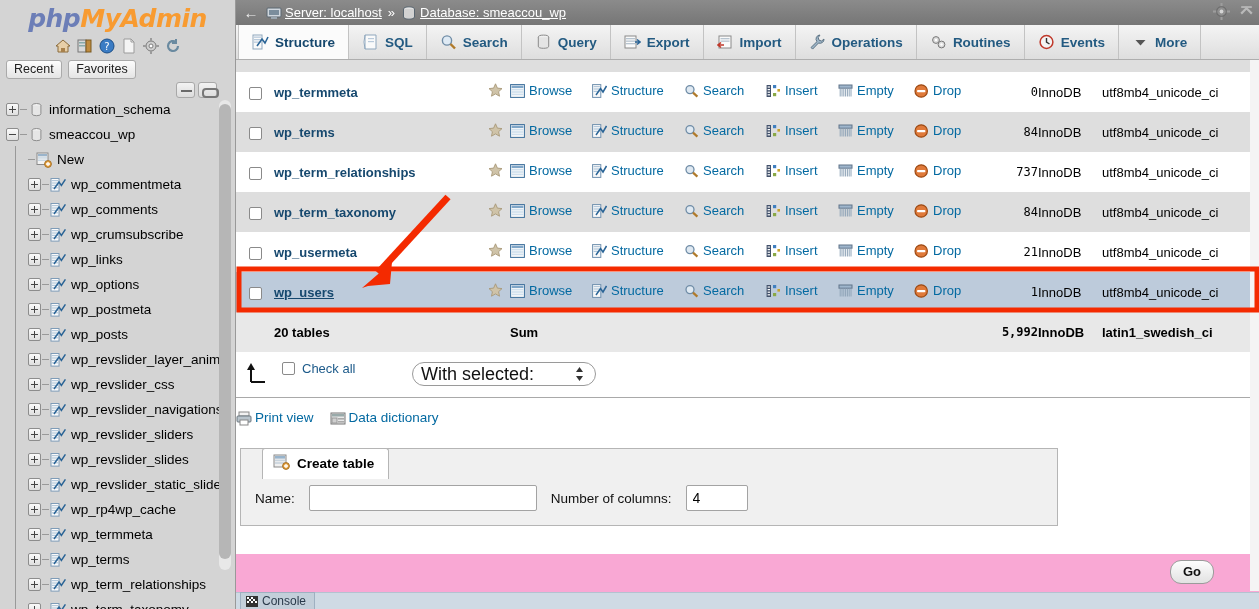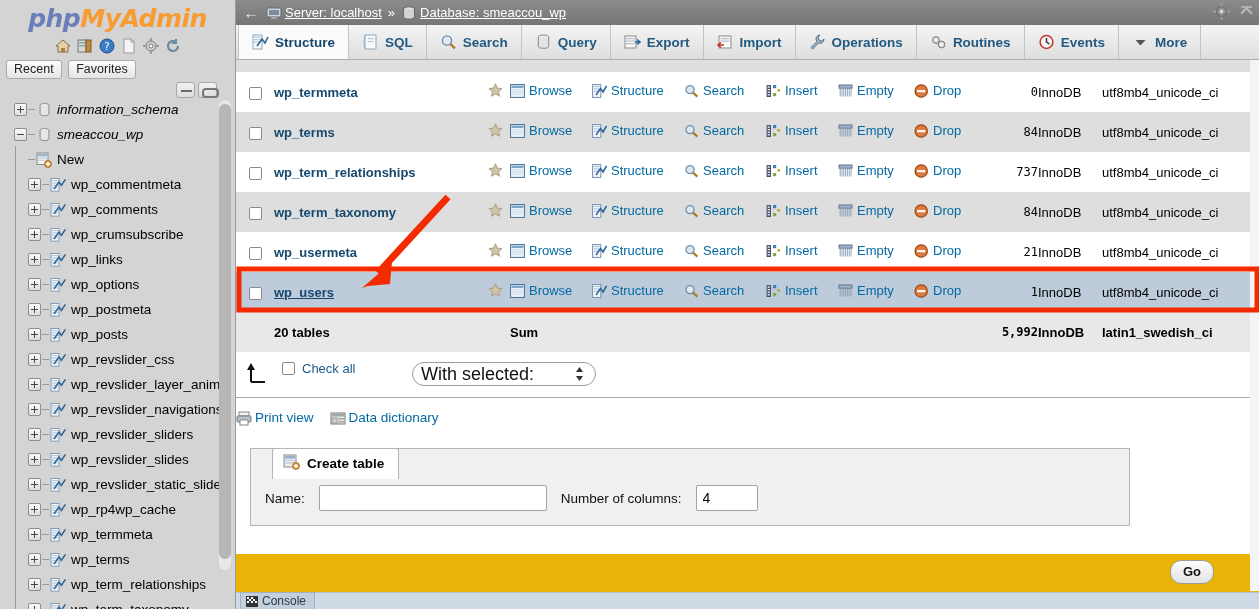--- a/index.html
+++ b/index.html
@@ -92,21 +92,21 @@
   }
   .node .plus.p::after {
     content: ""; position: absolute; left: 5px; top: 2px; width: 1px; height: 7px; background: #444;
   }
   .node .dash {
     display: inline-block; width: 7px; height: 1px; background: #999;
     vertical-align: middle; margin: 0 1px 0 0;
   }
   .node .tico { display: inline-block; width: 17px; height: 16px; vertical-align: middle; margin-right: 4px; }
   .node .lbl { vertical-align: middle; }
-  .node.indent1 { padding-left: 14px; font-style: italic; }
+  .node.indent1 { padding-left: 6px; }
   .node.indent2 { padding-left: 28px; }
   #sb-scroll {
     position: absolute; right: 4px; top: 100px; width: 12px; height: 470px;
     background: #e8e8e8; border-radius: 6px;
   }
   #sb-scroll .thumb {
     position: absolute; left: 0; top: 4px; width: 12px; height: 455px;
     background: #b6b6b6; border-radius: 6px;
   }
 
@@ -216,21 +216,21 @@
     position: absolute; right: 12px; top: 4px; width: 9px; height: 16px;
     pointer-events: none;
   }
 
   #links {
     padding: 12px 0 8px 0; display: flex; align-items: center; gap: 16px;
     font-size: 13.5px;
   }
 
   
-  #createwrap { position: relative; margin-left: 14px; width: 880px; }
+  #createwrap { position: relative; margin-left: 4px; width: 818px; }
   #legend {
     position: absolute; left: 22px; top: 0; z-index: 3;
     background: #fff; border: 1px solid #b5b5b5; border-bottom: none;
     padding: 5px 14px 6px 10px;
     font-weight: bold; font-size: 13.5px;
     display: flex; align-items: center; gap: 7px;
     border-radius: 3px 3px 0 0;
   }
   #fieldset {
     margin-top: 15px;
@@ -244,21 +244,21 @@
   #fieldset label { font-size: 13.5px; color: #111; }
   input.txt {
     height: 26px; border: 1px solid #a3a3a3; border-radius: 2px;
     background: #fff; font-size: 14px; padding: 0 6px;
   }
   #name-input { width: 228px; }
   #cols-input { width: 62px; }
 
   #gobar {
     position: absolute; left: 0; right: 0; bottom: 15px; height: 40px;
-    background: #eab308;
+    background: #f9a8d4;
   }
   #gobtn {
     position: absolute; right: 45px; top: 6px;
     padding: 3px 12px 4px 12px;
     border: 1px solid #9b9b9b; border-radius: 11px;
     background: linear-gradient(#fdfdfd, #e2e2e2);
     font-size: 13px; font-weight: bold; color: #111;
   }
 
   #console {
@@ -428,29 +428,29 @@
               <rect x="1.9" y="10.2" width="6.2" height="1.2" fill="#b4c8da"></rect>
               <path d="M4 12 L9 5 L11.4 8.4 L15.4 2.4" fill="none" stroke="#2a6496" stroke-width="1.5"></path>
             </svg></span><span class="lbl">wp_posts</span></div>
         <div class="node indent2"><span class="vline"></span><span class="plus p"></span><span class="dash"></span><span class="tico"><svg width="17" height="16" viewBox="0 0 17 16">
               <rect x="1" y="1.5" width="8" height="12.6" fill="#fbfbfb" stroke="#7e9cb8"></rect>
               <rect x="1.9" y="3" width="6.2" height="1.2" fill="#b4c8da"></rect>
               <rect x="1.9" y="5.4" width="6.2" height="1.2" fill="#b4c8da"></rect>
               <rect x="1.9" y="7.8" width="6.2" height="1.2" fill="#b4c8da"></rect>
               <rect x="1.9" y="10.2" width="6.2" height="1.2" fill="#b4c8da"></rect>
               <path d="M4 12 L9 5 L11.4 8.4 L15.4 2.4" fill="none" stroke="#2a6496" stroke-width="1.5"></path>
+            </svg></span><span class="lbl">wp_revslider_layer_anim</span></div>
+        <div class="node indent2"><span class="vline"></span><span class="plus p"></span><span class="dash"></span><span class="tico"><svg width="17" height="16" viewBox="0 0 17 16">
+              <rect x="1" y="1.5" width="8" height="12.6" fill="#fbfbfb" stroke="#7e9cb8"></rect>
+              <rect x="1.9" y="3" width="6.2" height="1.2" fill="#b4c8da"></rect>
+              <rect x="1.9" y="5.4" width="6.2" height="1.2" fill="#b4c8da"></rect>
+              <rect x="1.9" y="7.8" width="6.2" height="1.2" fill="#b4c8da"></rect>
+              <rect x="1.9" y="10.2" width="6.2" height="1.2" fill="#b4c8da"></rect>
+              <path d="M4 12 L9 5 L11.4 8.4 L15.4 2.4" fill="none" stroke="#2a6496" stroke-width="1.5"></path>
             </svg></span><span class="lbl">wp_revslider_css</span></div>
-        <div class="node indent2"><span class="vline"></span><span class="plus p"></span><span class="dash"></span><span class="tico"><svg width="17" height="16" viewBox="0 0 17 16">
-              <rect x="1" y="1.5" width="8" height="12.6" fill="#fbfbfb" stroke="#7e9cb8"></rect>
-              <rect x="1.9" y="3" width="6.2" height="1.2" fill="#b4c8da"></rect>
-              <rect x="1.9" y="5.4" width="6.2" height="1.2" fill="#b4c8da"></rect>
-              <rect x="1.9" y="7.8" width="6.2" height="1.2" fill="#b4c8da"></rect>
-              <rect x="1.9" y="10.2" width="6.2" height="1.2" fill="#b4c8da"></rect>
-              <path d="M4 12 L9 5 L11.4 8.4 L15.4 2.4" fill="none" stroke="#2a6496" stroke-width="1.5"></path>
-            </svg></span><span class="lbl">wp_revslider_layer_anim</span></div>
         <div class="node indent2"><span class="vline"></span><span class="plus p"></span><span class="dash"></span><span class="tico"><svg width="17" height="16" viewBox="0 0 17 16">
               <rect x="1" y="1.5" width="8" height="12.6" fill="#fbfbfb" stroke="#7e9cb8"></rect>
               <rect x="1.9" y="3" width="6.2" height="1.2" fill="#b4c8da"></rect>
               <rect x="1.9" y="5.4" width="6.2" height="1.2" fill="#b4c8da"></rect>
               <rect x="1.9" y="7.8" width="6.2" height="1.2" fill="#b4c8da"></rect>
               <rect x="1.9" y="10.2" width="6.2" height="1.2" fill="#b4c8da"></rect>
               <path d="M4 12 L9 5 L11.4 8.4 L15.4 2.4" fill="none" stroke="#2a6496" stroke-width="1.5"></path>
             </svg></span><span class="lbl">wp_revslider_navigations</span></div>
         <div class="node indent2"><span class="vline"></span><span class="plus p"></span><span class="dash"></span><span class="tico"><svg width="17" height="16" viewBox="0 0 17 16">
               <rect x="1" y="1.5" width="8" height="12.6" fill="#fbfbfb" stroke="#7e9cb8"></rect>

